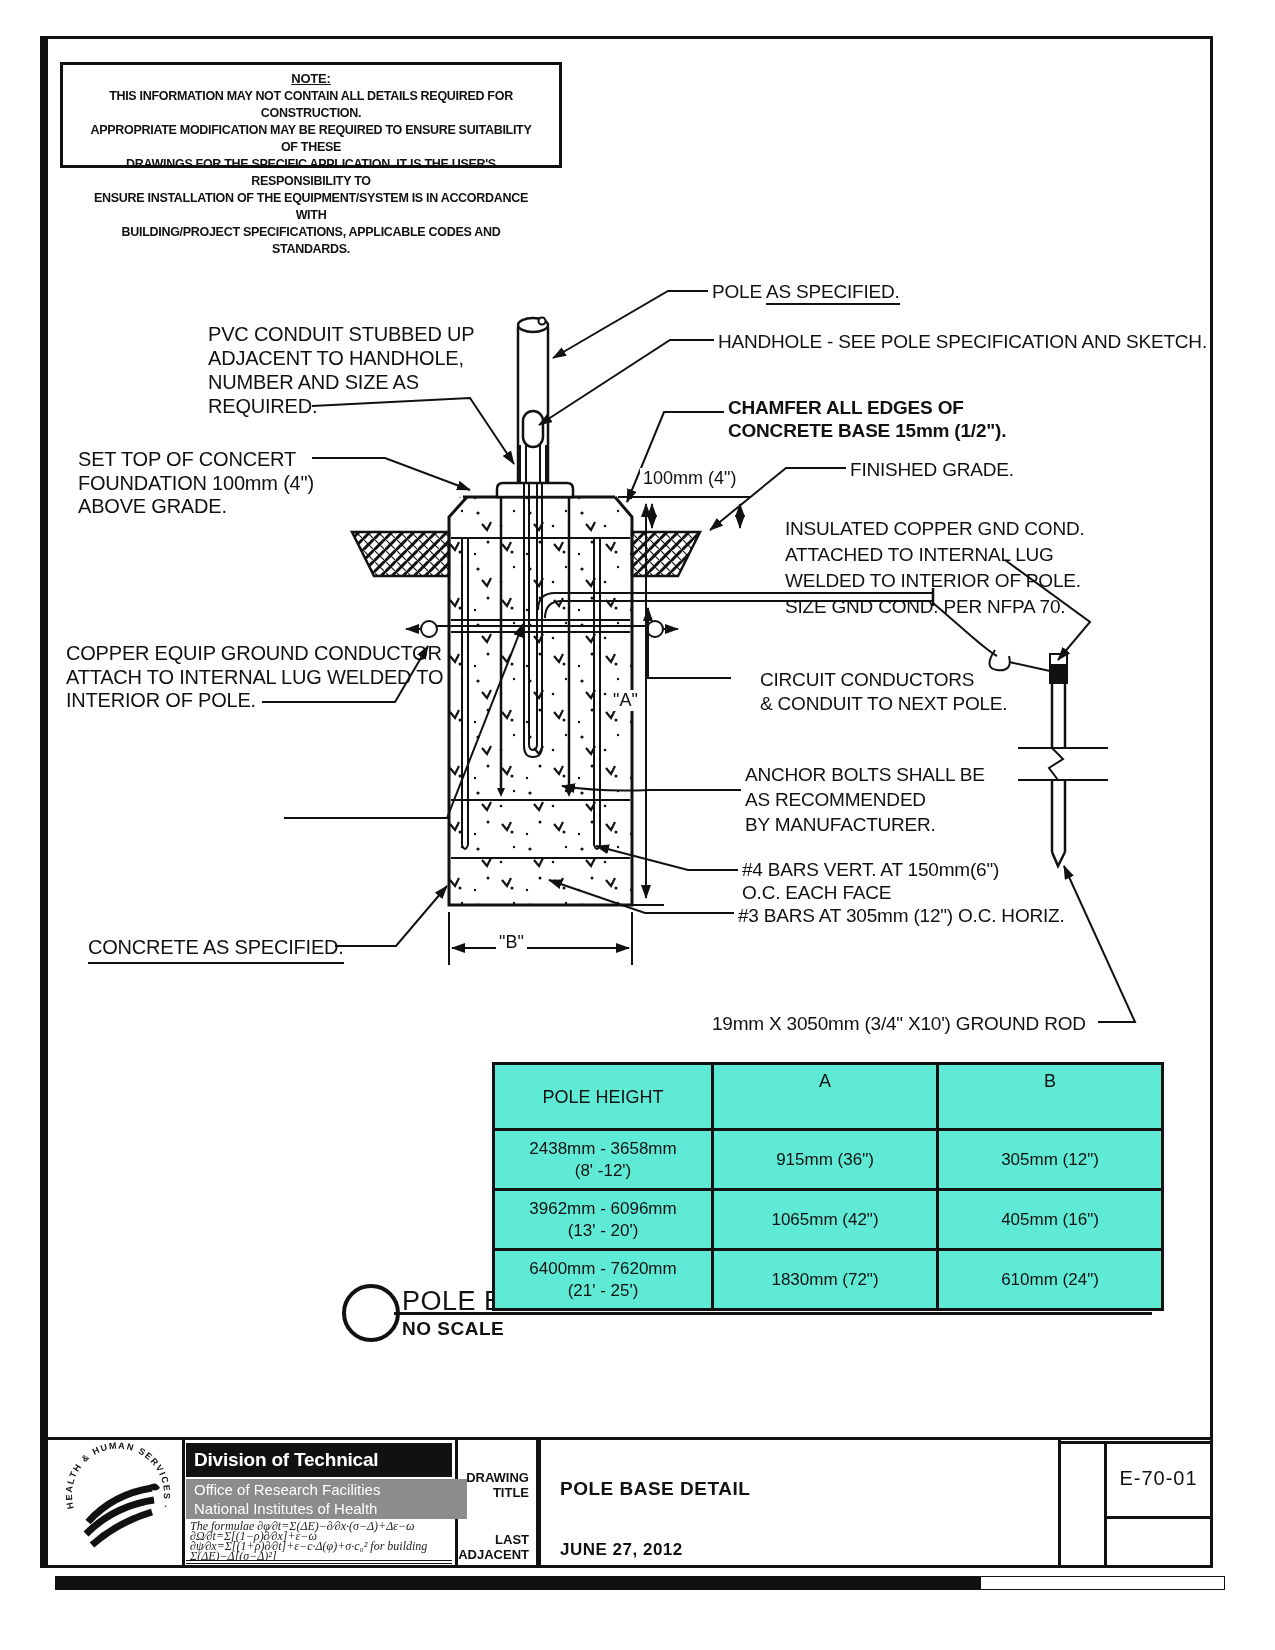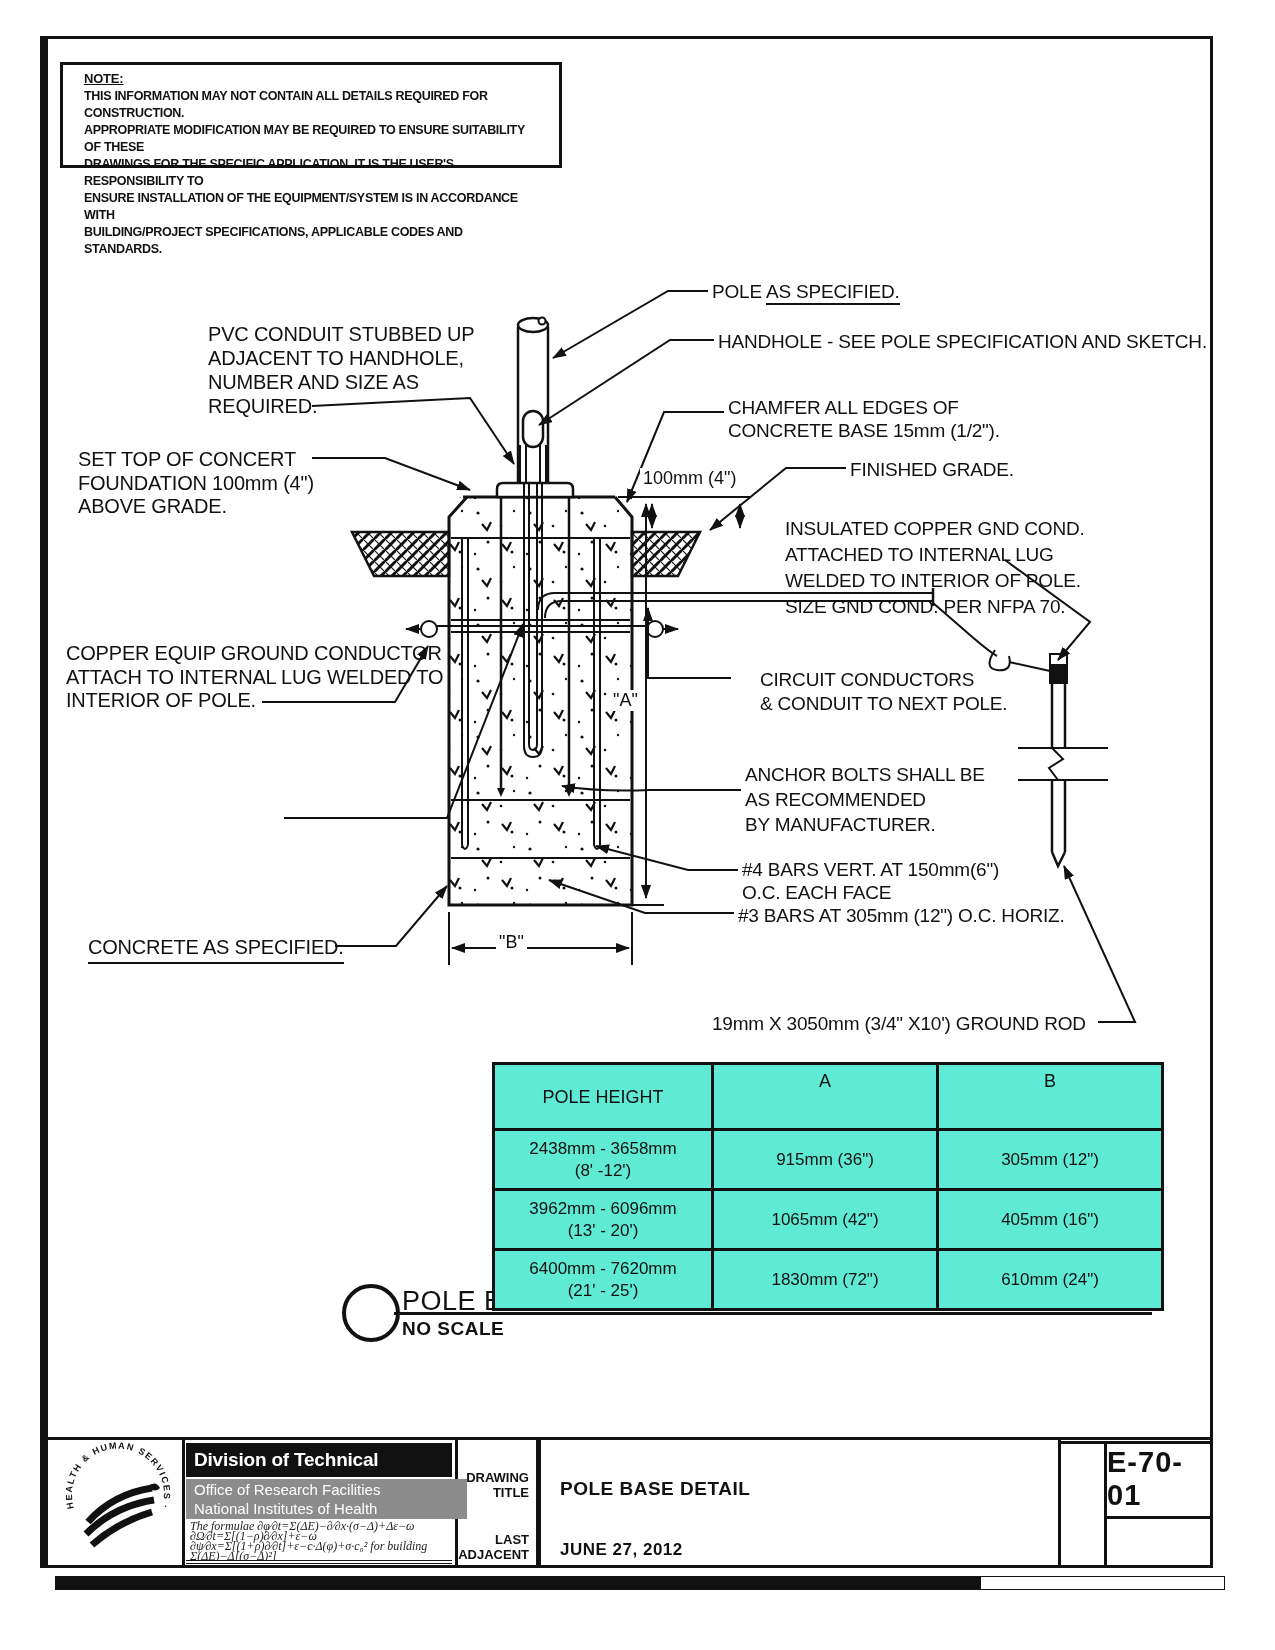--- a/index.html
+++ b/index.html
@@ -6,35 +6,35 @@
   #page{position:relative;width:1275px;height:1650px;background:#fff;
         font-family:"Liberation Sans","DejaVu Sans",sans-serif;color:#111;overflow:hidden;}
   .abs{position:absolute;}
   .blk{background:#111;}
   
   #frame-top{left:40px;top:36px;width:1173px;height:3px;}
   #frame-left{left:40px;top:36px;width:8px;height:1532px;}
   #frame-right{left:1210px;top:36px;width:3px;height:1532px;}
   #frame-bottom{left:40px;top:1565px;width:1173px;height:3px;}
   
-  #note-box{left:60px;top:62px;width:502px;height:106px;border:3px solid #111;box-sizing:border-box;padding:4px 21px;}
+  #note-box{left:60px;top:62px;width:502px;height:106px;border:3px solid #111;box-sizing:border-box;padding:4px 21px;text-align:center;}
   #note-label{font-size:13px;font-weight:700;text-decoration:underline;letter-spacing:-.2px;}
   #note-body{font-size:12.5px;font-weight:700;line-height:17px;white-space:pre-line;letter-spacing:-.3px;margin-top:1px;}
   
   .ann{position:absolute;font-size:19px;line-height:23px;white-space:pre-line;letter-spacing:-.2px;z-index:3;}
   .ann-lg{font-size:20px;line-height:23.5px;}
   #ann-pvc{left:208px;top:322px;line-height:24px;}
   #ann-settop{left:78px;top:448px;}
   #ann-copper{left:66px;top:642px;}
   #ann-circpower{left:88px;top:780px;}
   #ann-concrete{left:88px;top:936px;border-bottom:2px solid #111;padding-bottom:2px;}
   #ann-pole{left:712px;top:280px;}
   #ann-pole .ul{border-bottom:2px solid #111;padding-bottom:1px;}
   #ann-handhole{left:718px;top:330px;}
-  #ann-chamfer{left:728px;top:396px;}
+  #ann-chamfer{left:728px;top:396px;font-weight:bold;}
   #ann-fgrade{left:850px;top:458px;}
   #ann-insulated{left:785px;top:516px;line-height:26px;}
   #ann-circnext{left:760px;top:668px;line-height:24px;}
   #ann-anchor{left:745px;top:762px;line-height:25px;}
   #ann-bars4{left:742px;top:858px;}
   #ann-bars3{left:738px;top:904px;}
   #ann-grod{left:712px;top:1012px;}
   .dim{position:absolute;font-size:18px;background:#fff;padding:0 3px;z-index:3;}
   #dim-100{left:640px;top:468px;}
   #dim-a{left:610px;top:690px;}
@@ -68,21 +68,21 @@
   #dtr-formula{left:186px;top:1521px;width:266px;height:43px;font-family:"Liberation Serif","DejaVu Serif",serif;
      font-style:italic;font-size:12px;line-height:10px;color:#222;box-sizing:border-box;
      border-bottom:4px double #111;padding-left:4px;white-space:pre-line;overflow:hidden;}
   #lbl-drawing{left:455px;top:1470px;width:74px;font-size:13px;font-weight:700;line-height:15px;
      text-align:right;white-space:pre-line;}
   #lbl-revision{left:455px;top:1532px;width:74px;font-size:13px;font-weight:700;line-height:15px;
      text-align:right;white-space:pre-line;}
   #val-title{left:560px;top:1478px;font-size:19px;font-weight:700;letter-spacing:.5px;}
   #val-revision{left:560px;top:1540px;font-size:17px;font-weight:700;letter-spacing:.5px;}
   #drawing-number{left:1107px;top:1441px;width:103px;height:75px;display:flex;align-items:center;
-     justify-content:center;font-size:29px;font-weight:700;letter-spacing:1px;}
+     justify-content:center;font-size:20px;font-weight:400;letter-spacing:1px;}
   
   #bottom-bar{left:55px;top:1576px;width:1170px;height:14px;border:1px solid #111;box-sizing:border-box;}
   #bottom-bar-fill{position:absolute;left:0;top:0;width:925px;height:12px;background:#111;}
   #drawing-svg{position:absolute;left:0;top:0;z-index:1;}
 </style>
 </head>
 <body>
 
 <div id="page">
 

